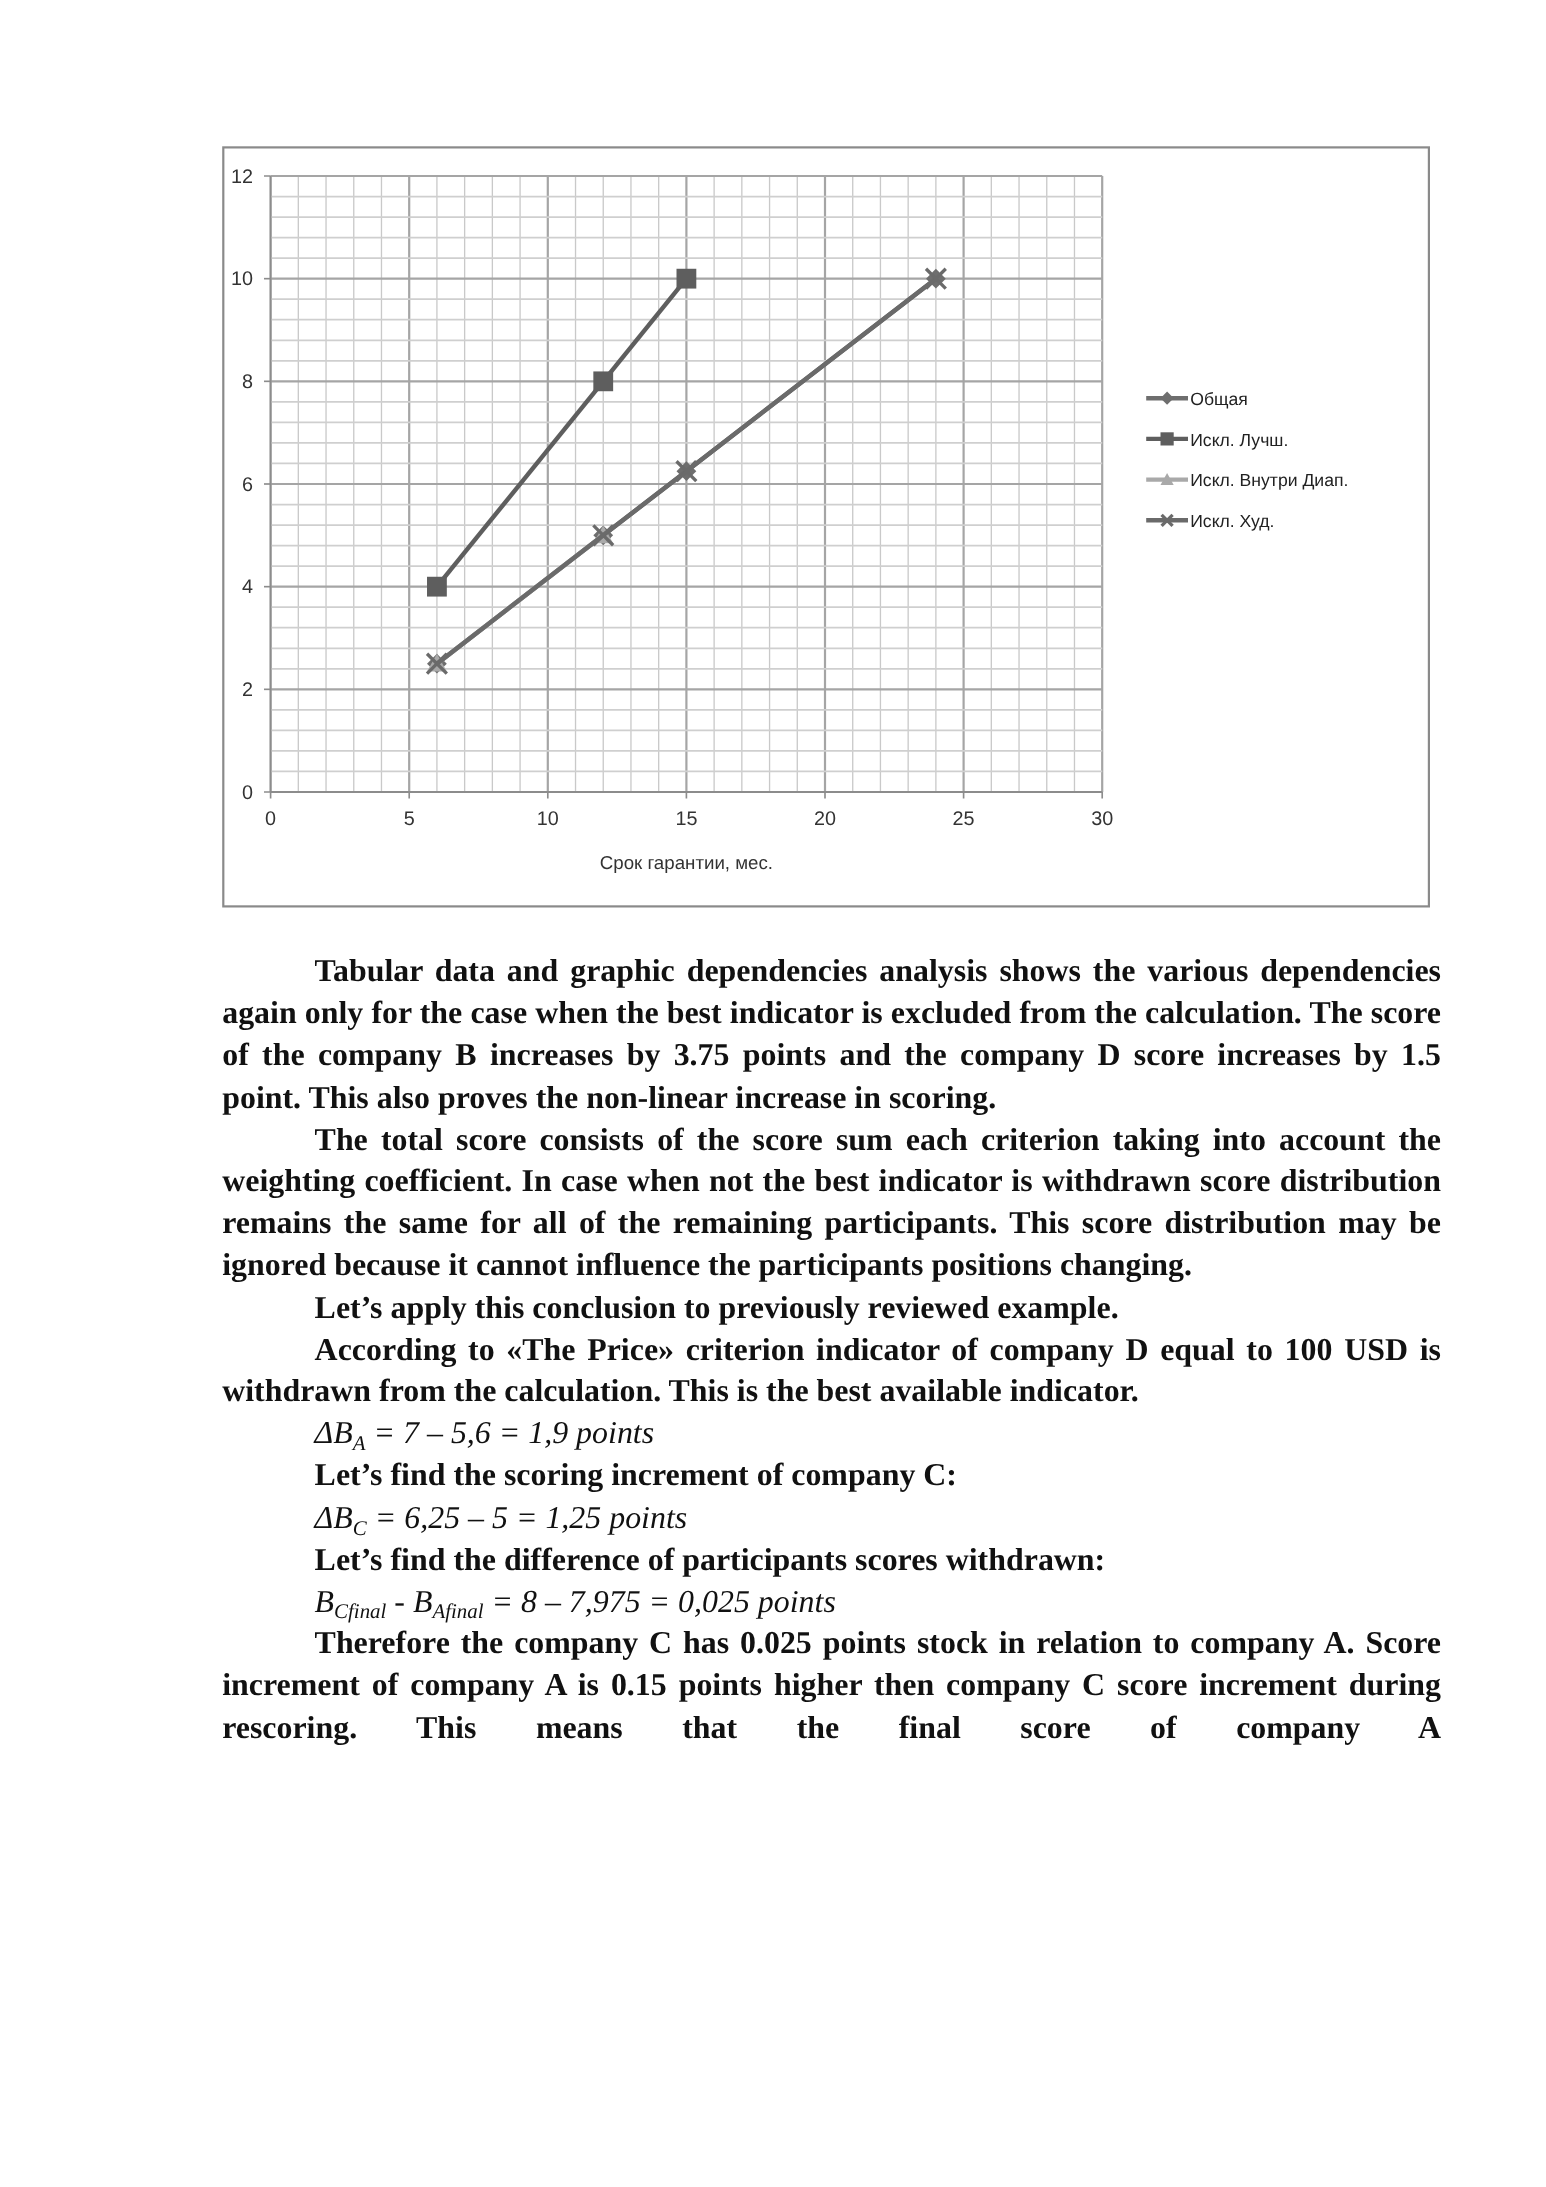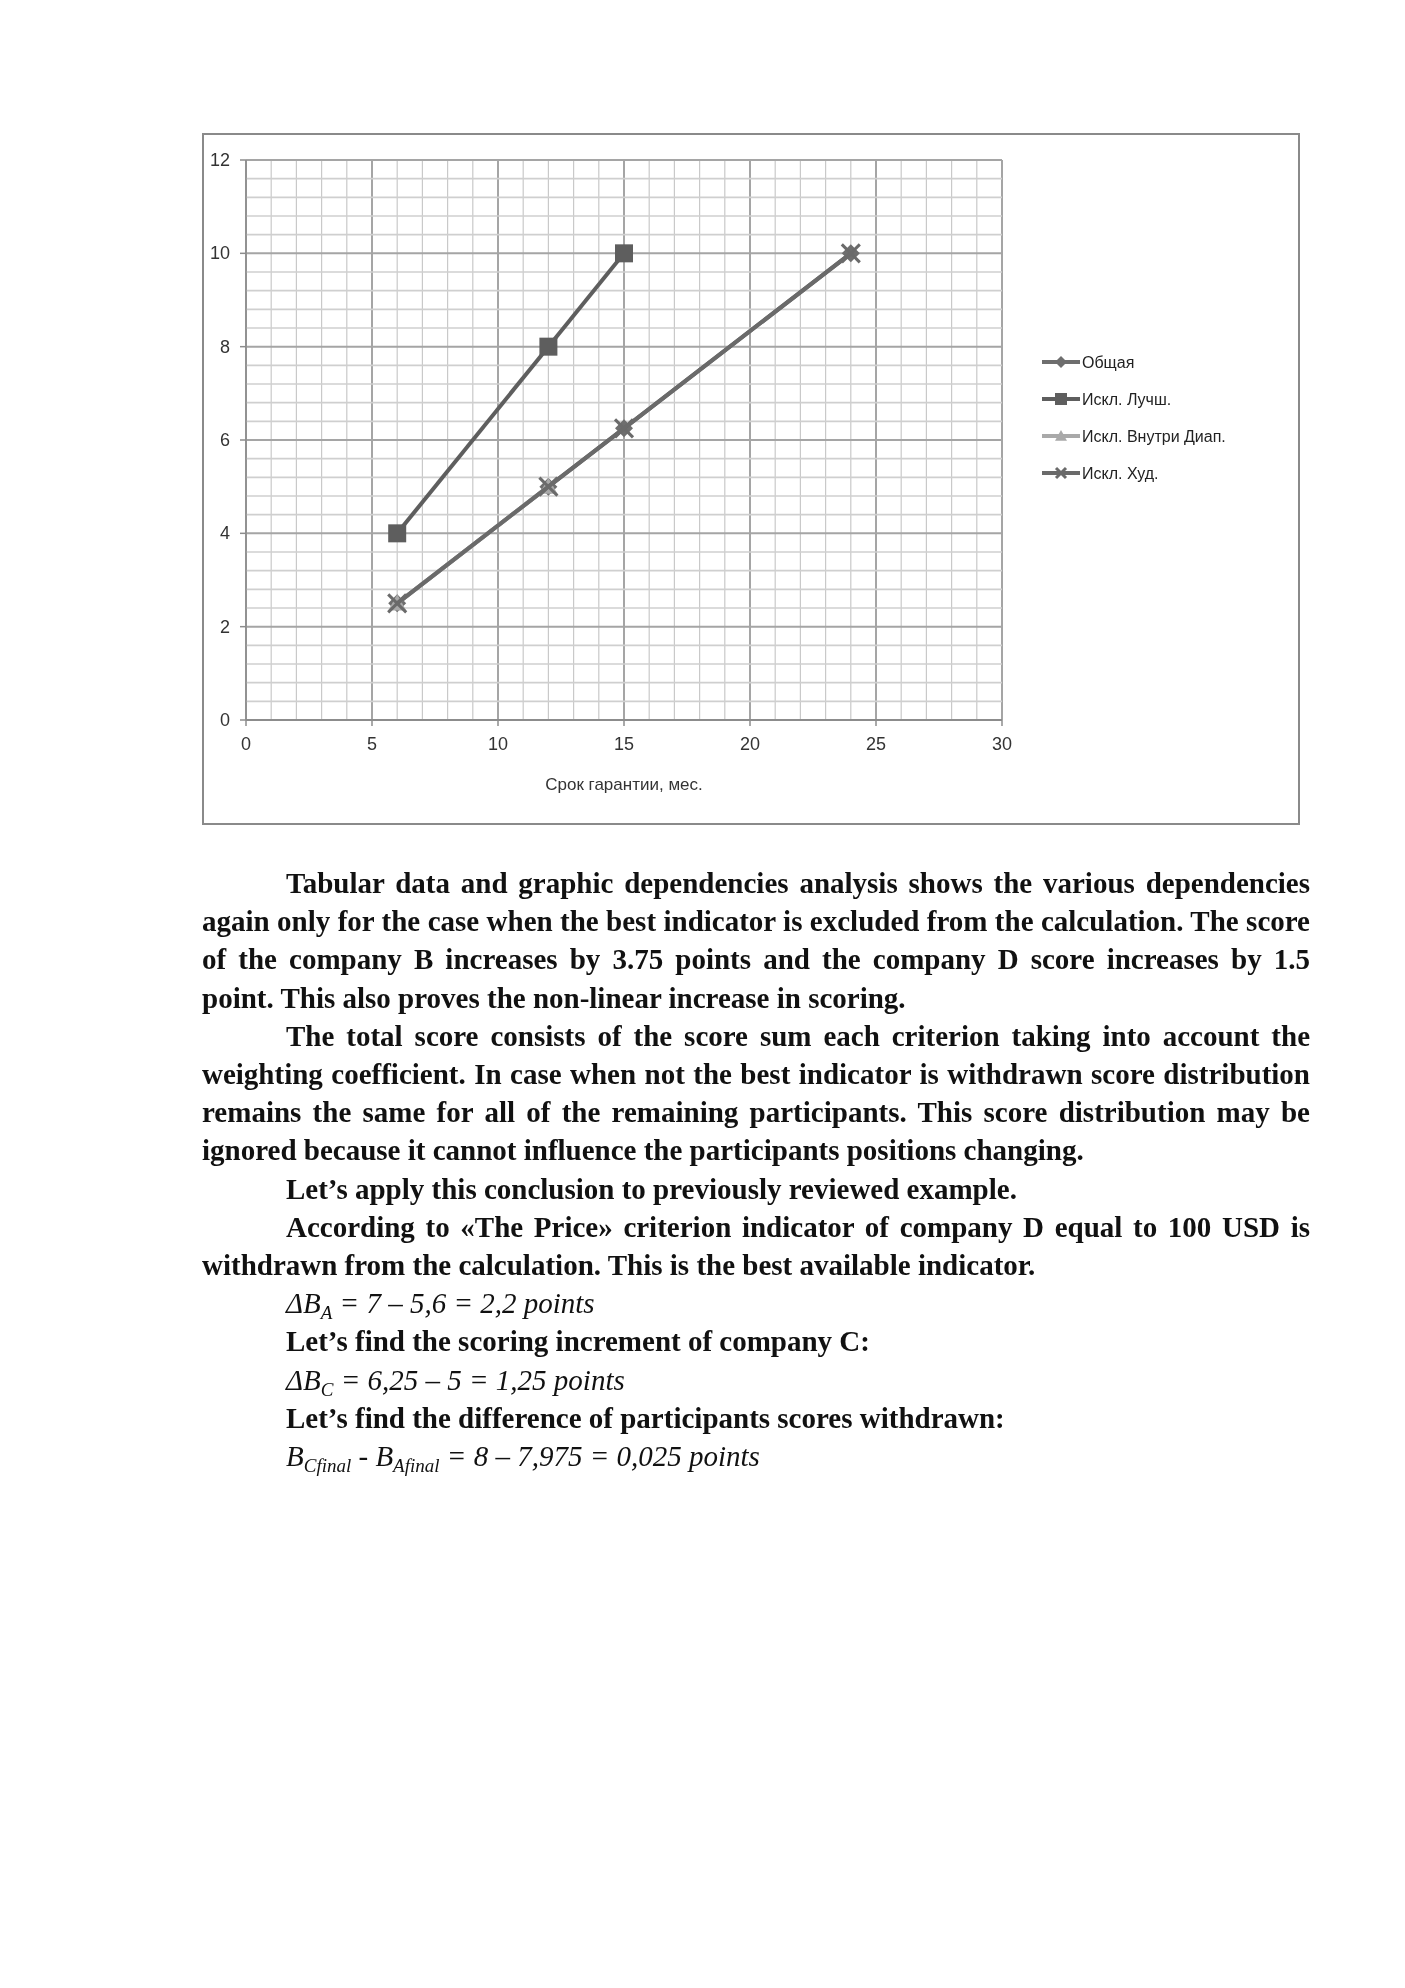--- a/index.html
+++ b/index.html
@@ -150,18 +150,19 @@
       <line x1="852" y1="343" x2="862" y2="333" stroke="#6a6a6a" stroke-width="3"></line>
       <text x="878" y="344" class="legend-text">Искл. Худ.</text>
     </svg>
 </div>
 
 <div class="text-block">
   <p class="p ind">Tabular data and graphic dependencies analysis shows the various dependencies again only for the case when the best indicator is excluded from the calculation. The score of the company B increases by 3.75 points and the company D score increases by 1.5 point.  This also proves the non-linear increase in scoring.</p>
   <p class="p ind">The total score consists of the score sum each criterion taking into account the weighting coefficient. In case when not the best indicator is withdrawn score distribution remains the same for all of the remaining participants. This score distribution may be ignored because it cannot influence the participants positions changing.</p>
   <p class="p ind">Let’s apply this conclusion to previously reviewed example.</p>
   <p class="p ind">According to «The Price» criterion indicator of company D equal to 100 USD is withdrawn from the calculation. This is the best available indicator.</p>
-  <p class="formula"><span>ΔB</span><sub>A</sub><span> = 7 – 5,6 = 2,2 points</span></p>
+  <p class="formula"><span>ΔB</span><sub>A</sub><span> = 7 – 5,6 = 1,9 points</span></p>
   <p class="p ind">Let’s find the scoring increment of company C:</p>
   <p class="formula"><span>ΔB</span><sub>C</sub><span> = 6,25 – 5 = 1,25 points</span></p>
   <p class="p ind">Let’s find the difference of participants scores withdrawn:</p>
   <p class="formula"><span>B</span><sub>Cfinal</sub><span> - B</span><sub>Afinal</sub><span> = 8 – 7,975 = 0,025 points</span></p>
+  <p class="p ind just-last">Therefore the company C has 0.025 points stock in relation to company A. Score increment of company A is 0.15 points higher then company C score increment during rescoring. This means that the final score of company A</p>
 </div>
 
 </body></html>

